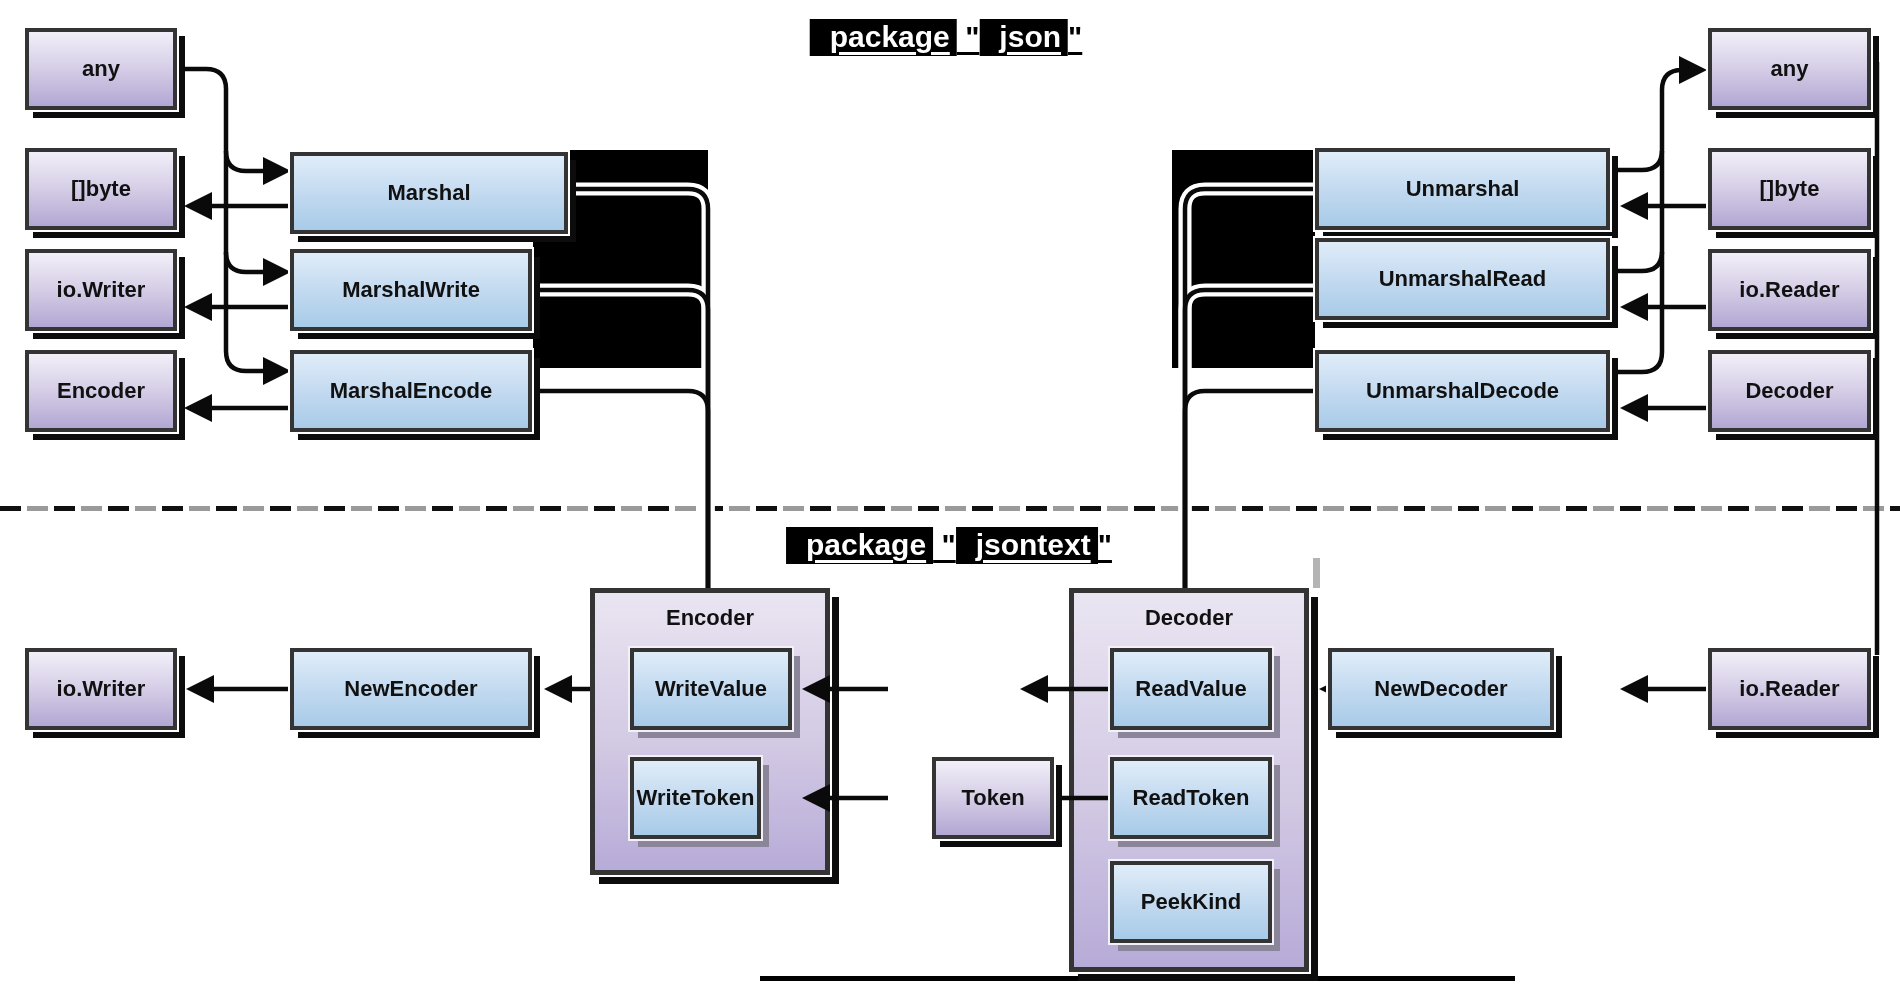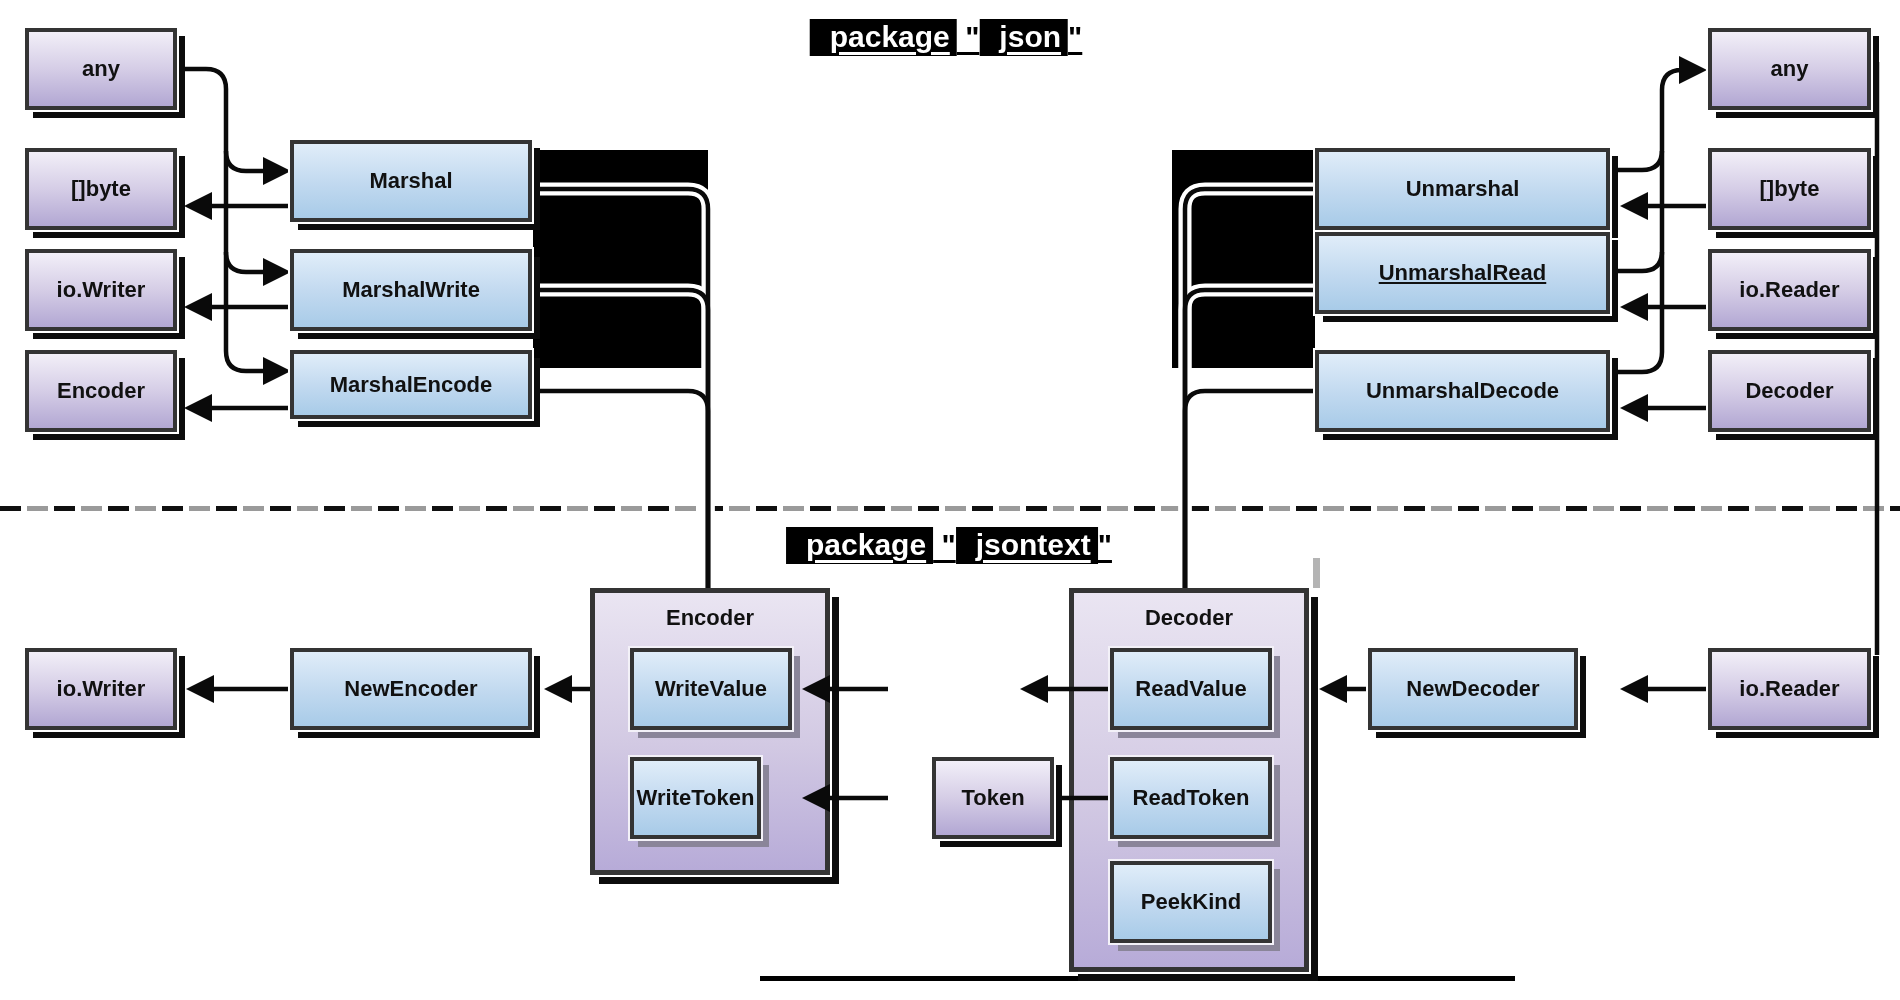--- a/index.html
+++ b/index.html
@@ -119,42 +119,42 @@
       <polygon points="1319,689 1347,675 1347,703"></polygon>
       <polygon points="1620,689 1648,675 1648,703"></polygon>
     </g>
   </svg>
 
   <div class="box purple shadowed" style="left:25px;top:28px;width:152px;height:82px;">any</div>
   <div class="box purple shadowed" style="left:25px;top:148px;width:152px;height:82px;">[]byte</div>
   <div class="box purple shadowed" style="left:25px;top:249px;width:152px;height:82px;">io.Writer</div>
   <div class="box purple shadowed" style="left:25px;top:350px;width:152px;height:82px;">Encoder</div>
 
-  <div class="box blue shadowed" style="left:290px;top:140px;width:242px;height:82px;">Marshal</div>
+  <div class="box blue shadowed" style="left:290px;top:152px;width:278px;height:82px;">Marshal</div>
   <div class="box blue shadowed" style="left:290px;top:249px;width:242px;height:82px;">MarshalWrite</div>
-  <div class="box blue shadowed" style="left:290px;top:350px;width:242px;height:69px;text-align:right;">MarshalEncode</div>
+  <div class="box blue shadowed" style="left:290px;top:350px;width:242px;height:82px;text-align:right;">MarshalEncode</div>
 
   <div class="box blue shadowed" style="left:1315px;top:148px;width:295px;height:82px;">Unmarshal</div>
-  <div class="box blue shadowed" style="left:1315px;top:232px;width:295px;height:82px;text-decoration:underline;">UnmarshalRead</div>
+  <div class="box blue shadowed" style="left:1315px;top:238px;width:295px;height:82px;">UnmarshalRead</div>
   <div class="box blue shadowed" style="left:1315px;top:350px;width:295px;height:82px;">UnmarshalDecode</div>
 
   <div class="box purple shadowed" style="left:1708px;top:28px;width:163px;height:82px;">any</div>
   <div class="box purple shadowed" style="left:1708px;top:148px;width:163px;height:82px;">[]byte</div>
   <div class="box purple shadowed" style="left:1708px;top:249px;width:163px;height:82px;">io.Reader</div>
   <div class="box purple shadowed" style="left:1708px;top:350px;width:163px;height:82px;">Decoder</div>
 
   <div class="box purple shadowed" style="left:25px;top:648px;width:152px;height:82px;">io.Writer</div>
   <div class="box blue shadowed" style="left:290px;top:648px;width:242px;height:82px;">NewEncoder</div>
   <div class="box blue inner-shadow" style="left:630px;top:648px;width:162px;height:82px;">WriteValue</div>
   <div class="box blue inner-shadow" style="left:630px;top:757px;width:131px;height:82px;">WriteToken</div>
   <div class="box purple shadowed" style="left:888px;top:757px;width:122px;height:82px;margin-left:44px;">Token</div>
   <div class="box blue inner-shadow" style="left:1110px;top:648px;width:162px;height:82px;">ReadValue</div>
   <div class="box blue inner-shadow" style="left:1110px;top:757px;width:162px;height:82px;">ReadToken</div>
   <div class="box blue inner-shadow" style="left:1110px;top:861px;width:162px;height:82px;">PeekKind</div>
-  <div class="box blue shadowed" style="left:1368px;top:648px;width:210px;height:82px;">NewDecoder</div>
+  <div class="box blue shadowed" style="left:1328px;top:648px;width:226px;height:82px;">NewDecoder</div>
   <div class="box purple shadowed" style="left:1708px;top:648px;width:163px;height:82px;">io.Reader</div>
 
   <div class="gray-bar" style="left:1313px;top:558px;width:7px;height:30px;"></div>
 
   <div class="pkg-title" style="left:946px;top:20px;">
     <span class="hl">package</span><span> "</span><span class="hl">json</span><span>"</span>
   </div>
   <div class="pkg-title" style="left:949px;top:528px;">
     <span class="hl">package</span><span> "</span><span class="hl">jsontext</span><span>"</span>
   </div>

